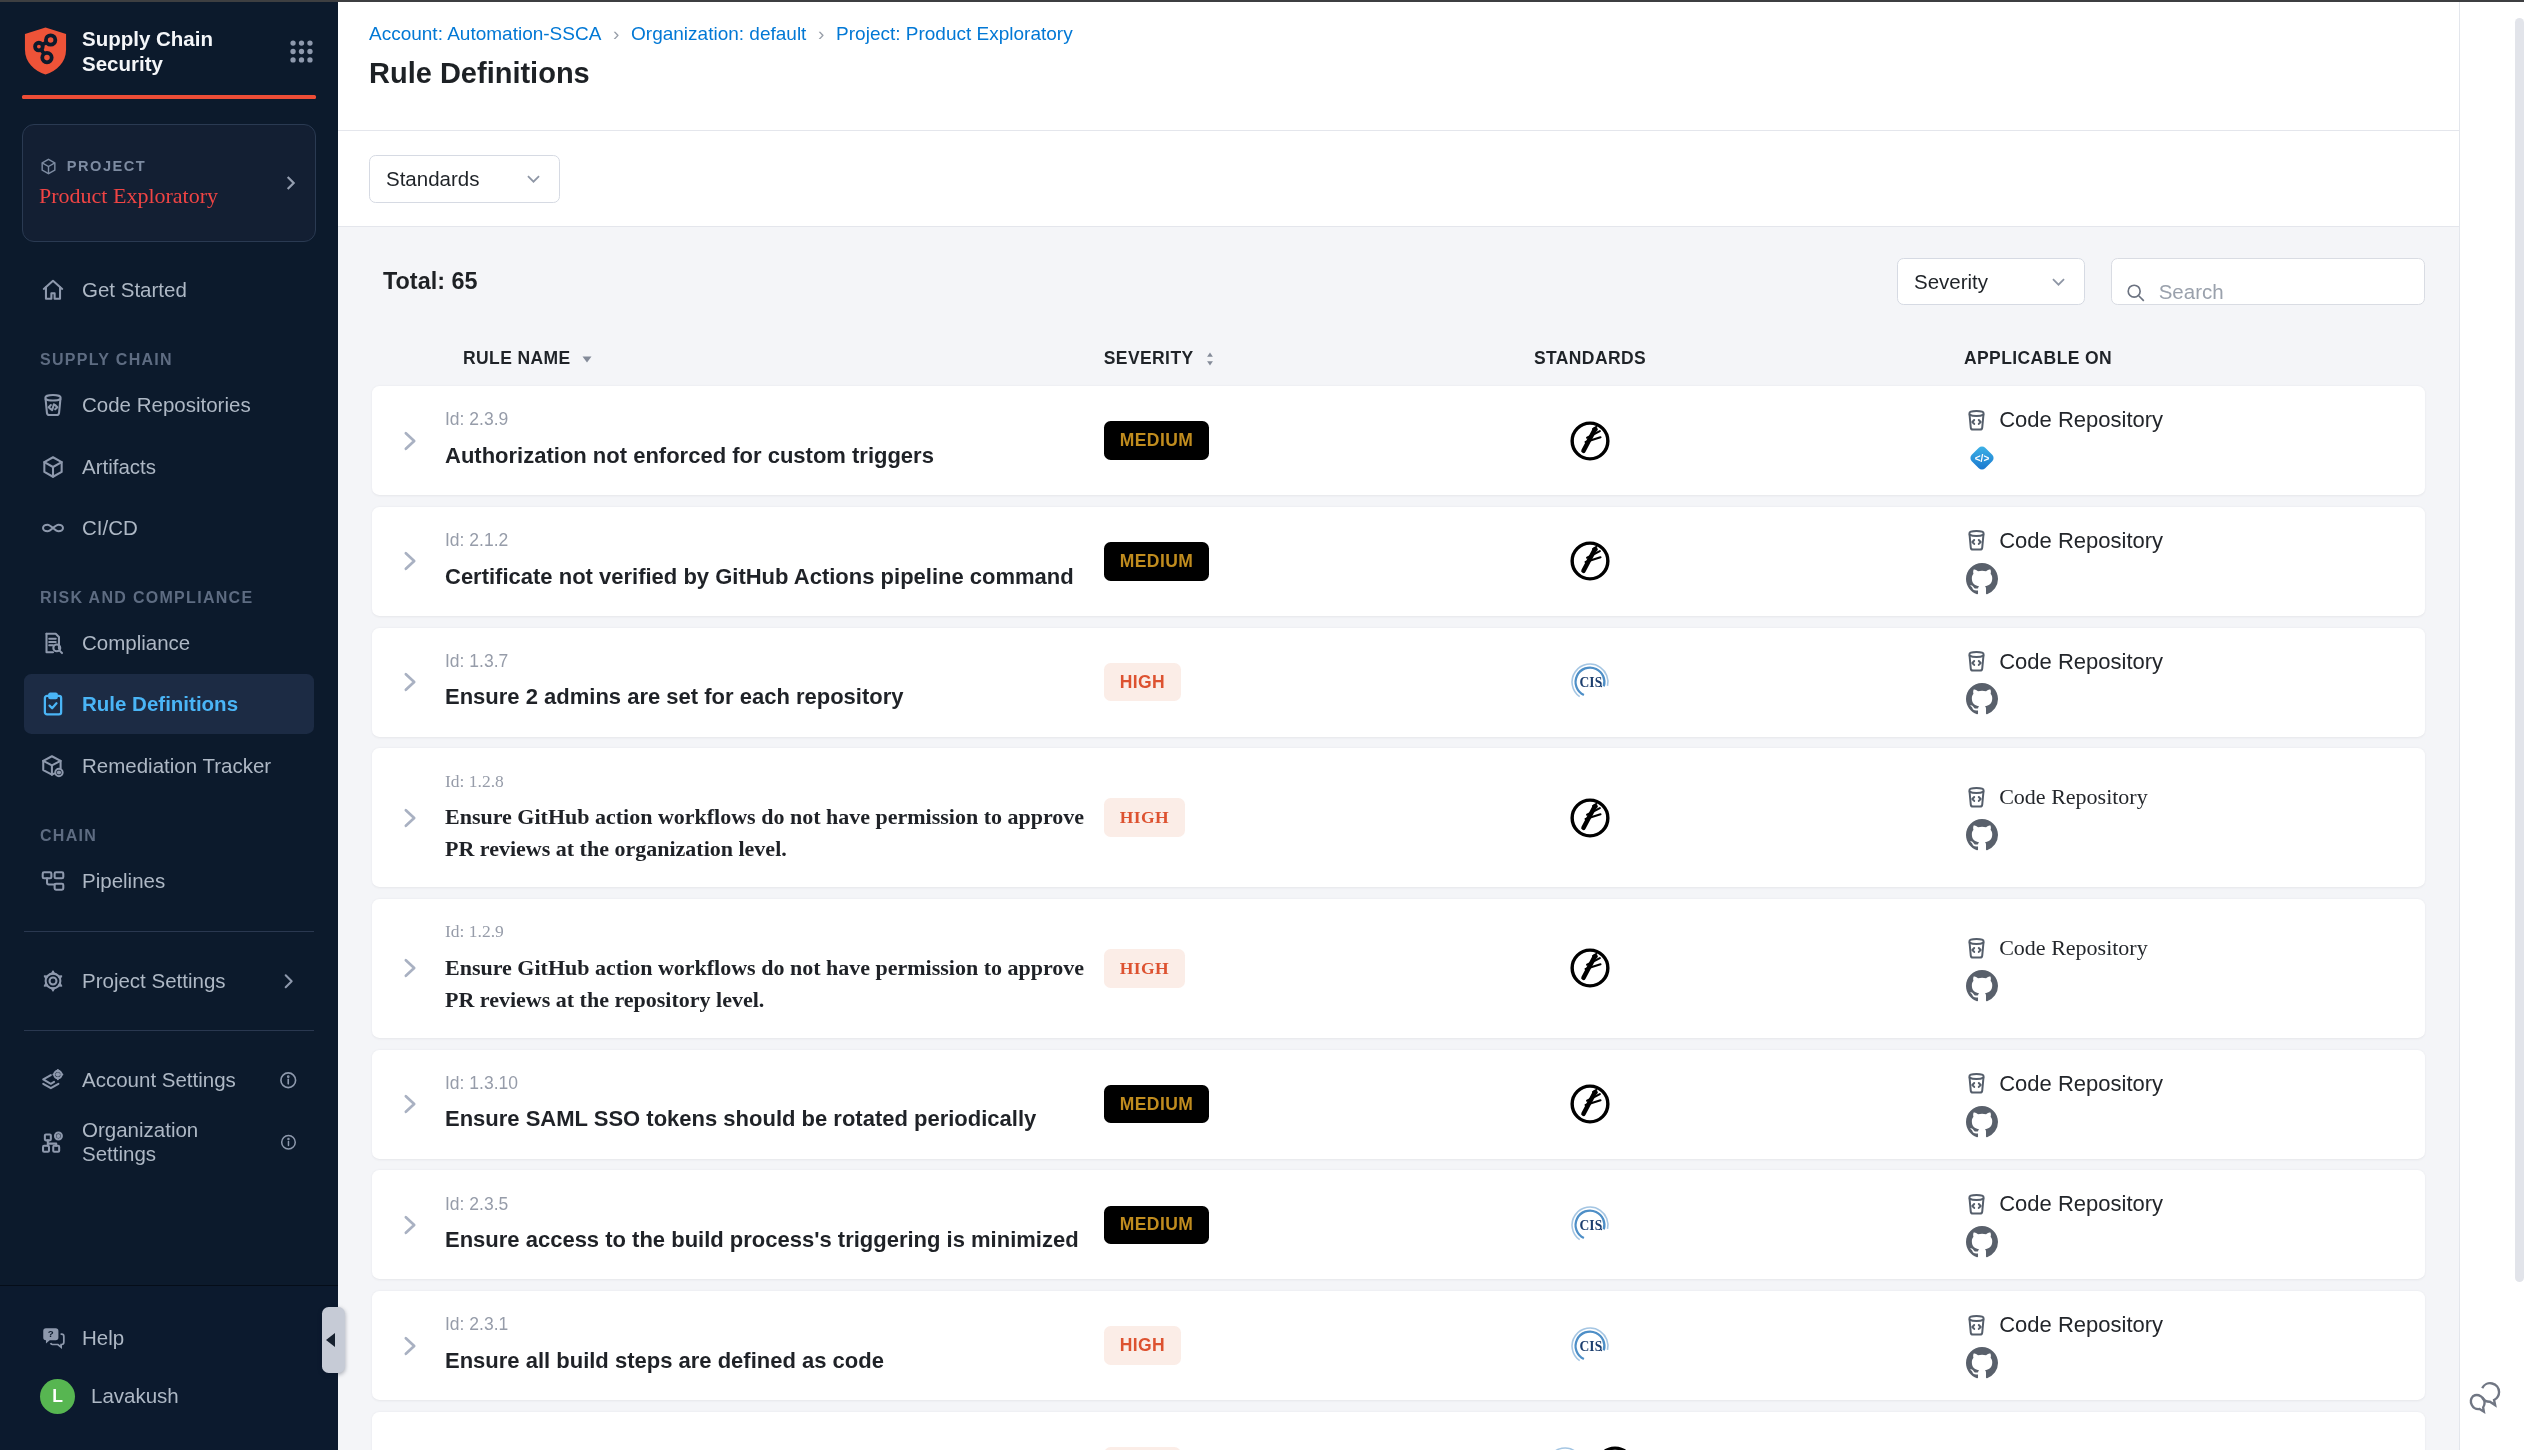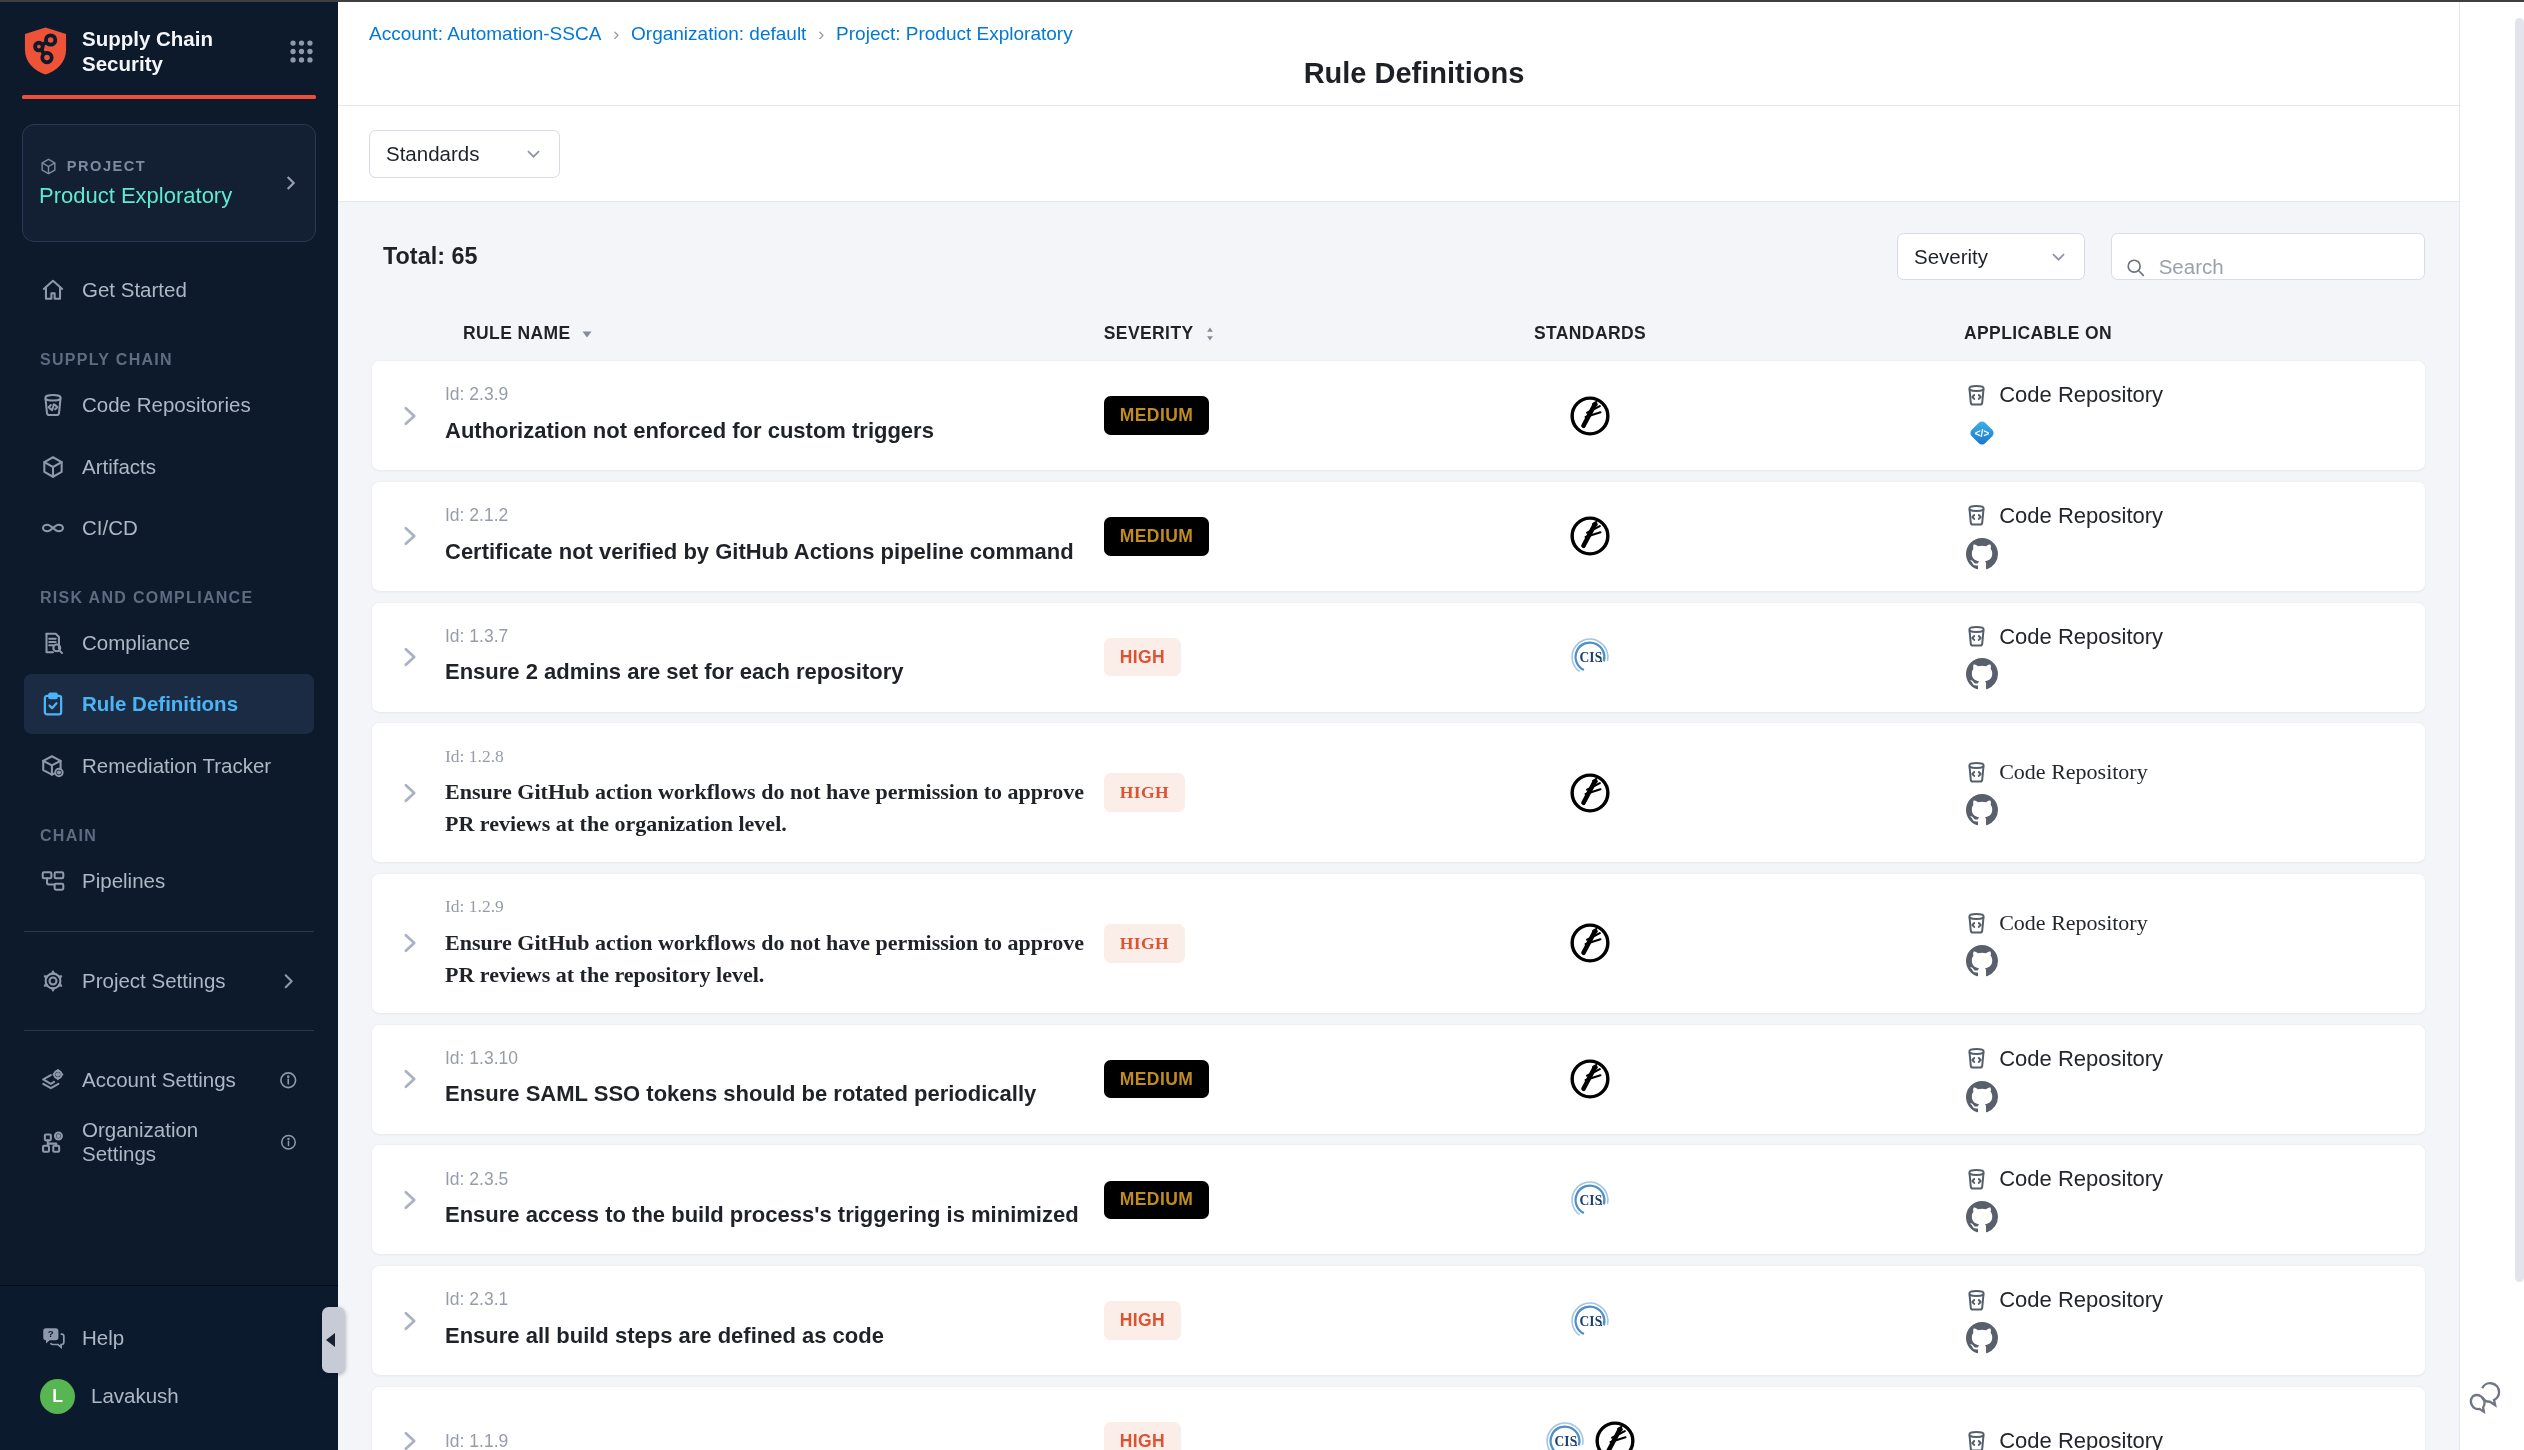--- a/index.html
+++ b/index.html
@@ -15,21 +15,21 @@
   .sb-logo { width:47px; height:50px; flex:0 0 auto; }
   .sb-title { margin-left:13px; flex:1; }
   .sb-title div { color:#f4f6f9; font-size:20.5px; font-weight:700; line-height:25px; }
   .grid-icon { width:29px; height:29px; color:#8e99ad; cursor:pointer; }
   .sb-rule { height:3.7px; background:#ee4d36; margin:19px 22px 0 22px; border-radius:1.5px; }
   .project-card { margin:25px 22px 8px 22px; background:#131f33; border:1.1px solid #2a3a52;
     border-radius:12px; padding:32px 16px; position:relative; cursor:pointer; }
   .pc-top { display:flex; align-items:center; gap:8.8px; }
   .pc-top .ico { width:19px; height:19px; color:#7d8ba1; }
   .pc-label { color:#7d8ba1; font-size:14.6px; font-weight:700; letter-spacing:1.5px; }
-  .pc-name { color:#5eead4; font-size:22px; margin-top:7.3px; }
+  .pc-name { color:#ef4444; font-size:22px; margin-top:7.3px;font-family:Liberation Serif, serif; }
   .pc-chev { position:absolute; right:14.6px; top:50%; transform:translateY(-50%);
     width:20.5px; height:20.5px; color:#949eb0; }
   nav { margin-top:8.8px; flex:0 0 auto; }
   .nav-heading { margin:31px 0 5.8px 40px; color:#5e6c82; font-size:16px; letter-spacing:1.3px; font-weight:600; }
   .nav-item { display:flex; align-items:center; gap:16px; height:60px; margin:1.5px 24px;
     padding-left:16px; border-radius:7.3px; cursor:pointer; color:#aeb8c5; font-size:20.5px; }
   .nav-item .ico { width:26px; height:26px; color:#8e99ad; flex:0 0 auto; }
   .nav-item.active { background:#1c2b44; color:#4ab5f6; font-weight:600; }
   .nav-item.active .ico { color:#4ab5f6; }
   .sb-divider { height:1.1px; background:#2a3850; margin:19px 24px; }
@@ -40,21 +40,21 @@
   .avatar { width:35px; height:35px; border-radius:50%; display:flex; align-items:center;
     justify-content:center; color:#fff; font-size:17.5px; font-weight:700; flex:0 0 auto; }
   .collapse-handle { position:absolute; left:322px; top:1307px; width:22.6px; height:66px;
     background:#c6cbd6; border-radius:6.6px; z-index:40; cursor:pointer; display:flex;
     align-items:center; box-shadow:0 1.5px 4.4px rgba(10,20,40,.35); }
   .collapse-handle .tri { width:0; height:0; margin-left:3.7px;
     border-top:7.3px solid transparent; border-bottom:7.3px solid transparent; border-right:9.5px solid #16202e; }
 
   
   main { flex:1; display:flex; flex-direction:column; background:#fff; border-right:1.5px solid #e3e6ec; overflow:hidden; }
-  .page-head { padding:23.4px 0 0 31px; height:106px; border-bottom:1.1px solid #e4e6ec;text-align:center; }
+  .page-head { padding:23.4px 0 0 31px; height:131px; border-bottom:1.1px solid #e4e6ec; }
   .breadcrumb { display:flex; align-items:center; gap:11.7px; list-style:none; }
   .breadcrumb a { color:#0278d5; font-size:19px; text-decoration:none; cursor:pointer; }
   .crumb-sep { color:#9aa0aa; font-size:19px; }
   .page-title { margin-top:11.7px; font-size:29px; font-weight:700; color:#1d2125; }
   .standards-row { height:96px; border-bottom:1.1px solid #e4e6ec; display:flex; align-items:center; padding-left:31px; }
   .select-box { display:flex; align-items:center; justify-content:space-between; background:#fff;
     border:1.1px solid #d6dae3; border-radius:6.6px; cursor:pointer; }
   .standards-select { width:191px; height:48px; padding:0 16px; }
   .select-box .lbl { font-size:20.5px; color:#1f2328; }
   .chev-down { width:19px; height:19px; color:#8e96a5; }

